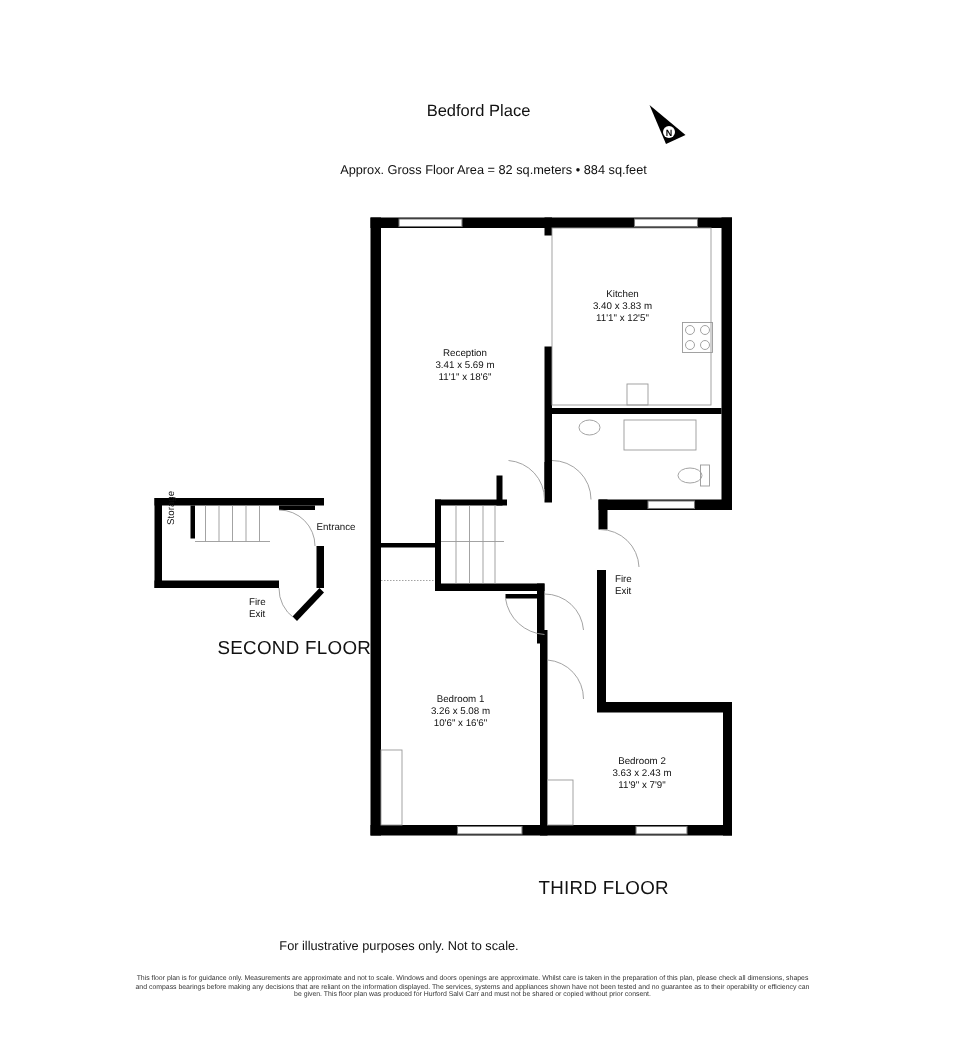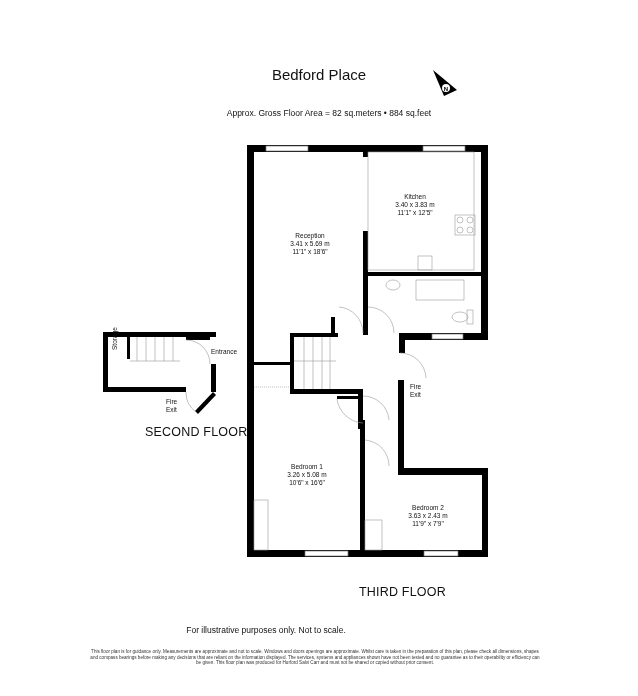--- a/index.html
+++ b/index.html
@@ -1,18 +1,18 @@
 <!DOCTYPE html>
 <html><head>
 <meta charset="utf-8">
 <style>
   html, body { margin:0; padding:0; background:#ffffff; }
   body { width:638px; height:696px; position:relative; overflow:hidden; font-family:"Liberation Sans", sans-serif; color:#111; }
   .abs { position:absolute; }
-  .title { left:0; width:638px; top:66px; text-align:center; font-size:15px; line-height:17px; }
+  .title { left:0; width:638px; top:66px; text-align:center; font-size:11px; line-height:17px; }
   .area { left:0; width:638px; top:108px; text-align:center; font-size:8.5px;padding-left:10px; }
   .floor-label { font-size:12.5px; letter-spacing:0.2px;margin-left:32px; }
   .room { font-size:6.5px; text-align:center; line-height:8px; }
   .small { font-size:6.5px; line-height:8px; }
   .disclaimer { left:0; width:532px; top:625px; text-align:center; font-size:8.5px; }
   .fine { left:90px; width:450px; top:649px; text-align:center; font-size:4.6px; line-height:5.6px; color:#333; }
   svg { position:absolute; left:0; top:0; }
   .compass { left:430px; top:68px; width:30px; height:30px; }
 </style>
 </head>

